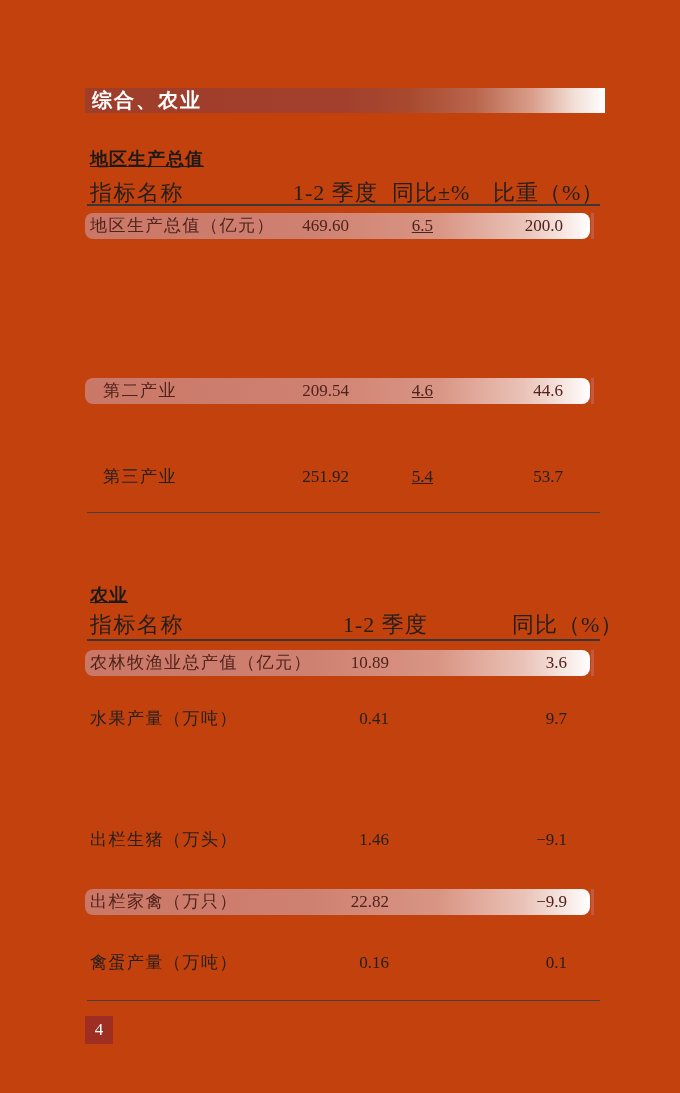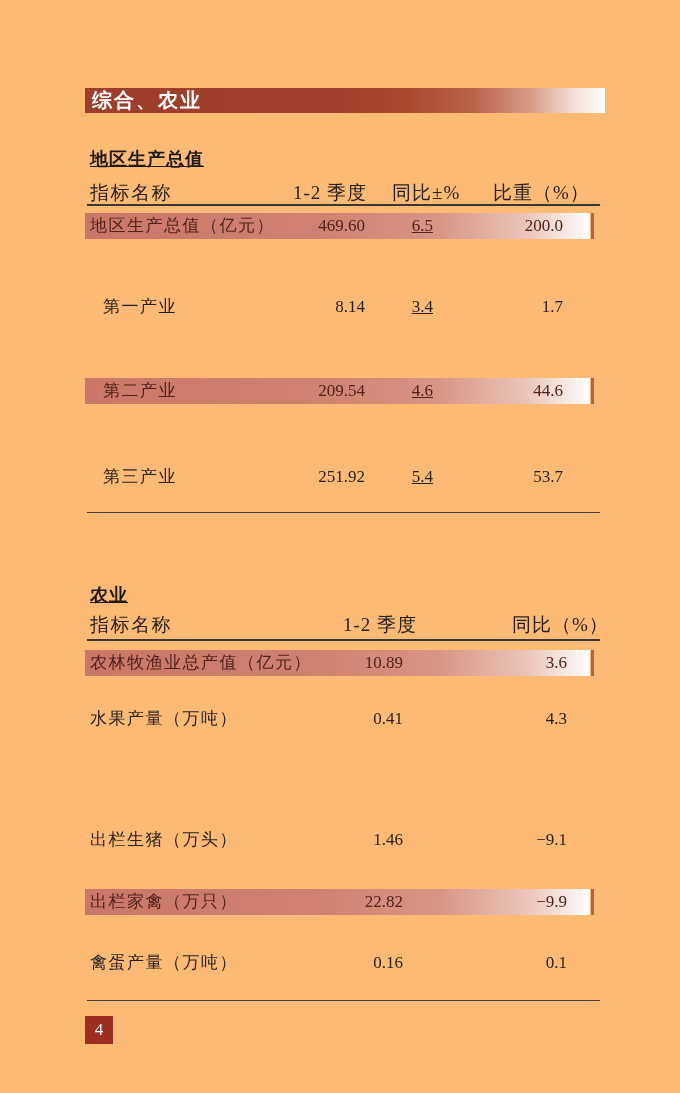--- a/index.html
+++ b/index.html
@@ -1,19 +1,19 @@
 <!DOCTYPE html>
 <html><head>
 <meta charset="utf-8">
 <style>
   html,body{margin:0;padding:0;background:#e8e8e8;}
   .page{
     position:relative;
     width:680px;height:1093px;
-    background:#fdba74;
+    background:#c2410c;
     margin:0 auto;
     overflow:hidden;
     font-family:"Liberation Serif","DejaVu Serif",serif;
     color:#231f1e;
   }
   
   .banner{
     position:absolute;left:85px;top:88px;width:520px;height:25px;
     background:linear-gradient(90deg,#9f3d2b 0%,#a2402d 50%,#a8492f 62%,#b9654c 75%,#d99e8b 86%,#f2ded6 94%,#ffffff 100%);
     display:flex;align-items:center;
@@ -23,45 +23,45 @@
     font-weight:bold;font-size:20px;letter-spacing:2px;
     color:#ffffff;padding-left:7px;line-height:25px;
   }
   
   .h2{
     position:absolute;left:90px;
     font-family:"Liberation Sans","DejaVu Sans",sans-serif;
     font-weight:bold;font-size:18px;letter-spacing:1px;color:#1c1a19;text-decoration:underline;
   }
   
-  .thead{position:absolute;left:85px;width:505px;height:26px;font-size:19px;}
+  .thead{position:absolute;left:85px;width:505px;height:26px;font-size:22px;}
   .thead .hname{position:absolute;left:5px;line-height:26px;letter-spacing:1.5px;}
   .thead .hcol{position:absolute;line-height:26px;letter-spacing:1px;white-space:nowrap;text-align:right;}
   
   .rule{position:absolute;left:87px;width:513px;background:#3b3634;}
   .rule.thick{height:2px;}
   .rule.thin{height:1px;background:#45403d;}
   
-  .trow{position:absolute;left:85px;width:505px;height:26px;font-size:17px;}
+  .trow{position:absolute;left:85px;width:505px;height:26px;font-size:17px;border-radius:8px;}
   .trow .cname{position:absolute;left:5px;line-height:26px;letter-spacing:1.5px;white-space:nowrap;}
   .trow .cname.indent{left:18px;}
   .trow .num{position:absolute;line-height:26px;text-align:right;white-space:nowrap;}
   .trow.hl{
     background:linear-gradient(90deg,#ca7767 0%,#cf8171 45%,#d99584 70%,#eac3b8 87%,#faf0ed 97%,#ffffff 100%);
     color:#50221a;
   }
   .trow.hl::after{
     content:"";position:absolute;right:-4px;top:0;width:3px;height:26px;
     background:#c15a41;
   }
   
-  .t1-c1{right:225px;} 
+  .t1-c1{right:241px;} 
   .t1-c2{right:157px;text-decoration:underline;} 
   .t1-c3{right:27px;}  
-  .t2-c1{right:187px;} 
+  .t2-c1{right:201px;} 
   .t2-c2{right:23px;}  
   
   .pagenum{
     position:absolute;left:85px;top:1016px;width:28px;height:28px;
     background:#9e2e22;color:#ffffff;
     font-size:17px;line-height:28px;text-align:center;
   }
 </style>
 </head>
 <body>
@@ -82,26 +82,20 @@
   </div>
   <div class="rule thick" style="top:204px"></div>
 
   <div class="trow hl" style="top:213px">
     <span class="cname">地区生产总值（亿元）</span>
     <span class="num t1-c1">469.60</span>
     <span class="num t1-c2">6.5</span>
     <span class="num t1-c3">200.0</span>
   </div>
 
-  <div class="trow" style="top:294px">
-    <span class="cname indent">第一产业</span>
-    <span class="num t1-c1">8.14</span>
-    <span class="num t1-c2">3.4</span>
-    <span class="num t1-c3">1.7</span>
-  </div>
 
   <div class="trow hl" style="top:378px">
     <span class="cname indent">第二产业</span>
     <span class="num t1-c1">209.54</span>
     <span class="num t1-c2">4.6</span>
     <span class="num t1-c3">44.6</span>
   </div>
 
   <div class="trow" style="top:464px">
     <span class="cname indent">第三产业</span>
@@ -123,21 +117,21 @@
 
   <div class="trow hl" style="top:650px">
     <span class="cname">农林牧渔业总产值（亿元）</span>
     <span class="num t2-c1">10.89</span>
     <span class="num t2-c2">3.6</span>
   </div>
 
   <div class="trow" style="top:706px">
     <span class="cname">水果产量（万吨）</span>
     <span class="num t2-c1">0.41</span>
-    <span class="num t2-c2">4.3</span>
+    <span class="num t2-c2">9.7</span>
   </div>
 
 
   <div class="trow" style="top:827px">
     <span class="cname">出栏生猪（万头）</span>
     <span class="num t2-c1">1.46</span>
     <span class="num t2-c2">−9.1</span>
   </div>
 
   <div class="trow hl" style="top:889px">

